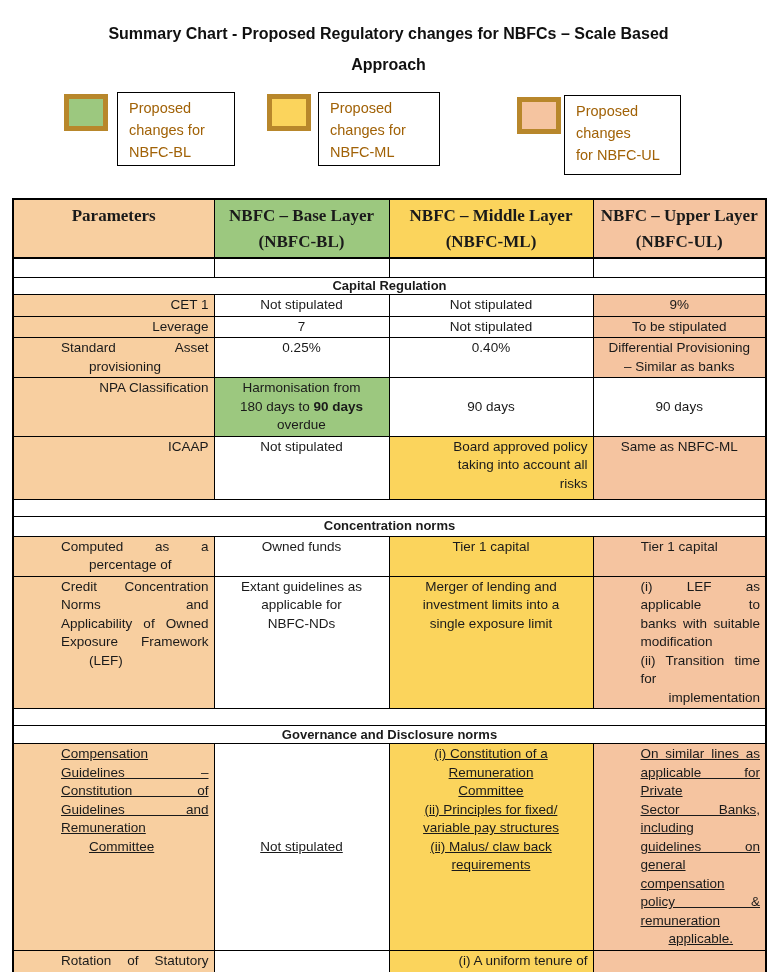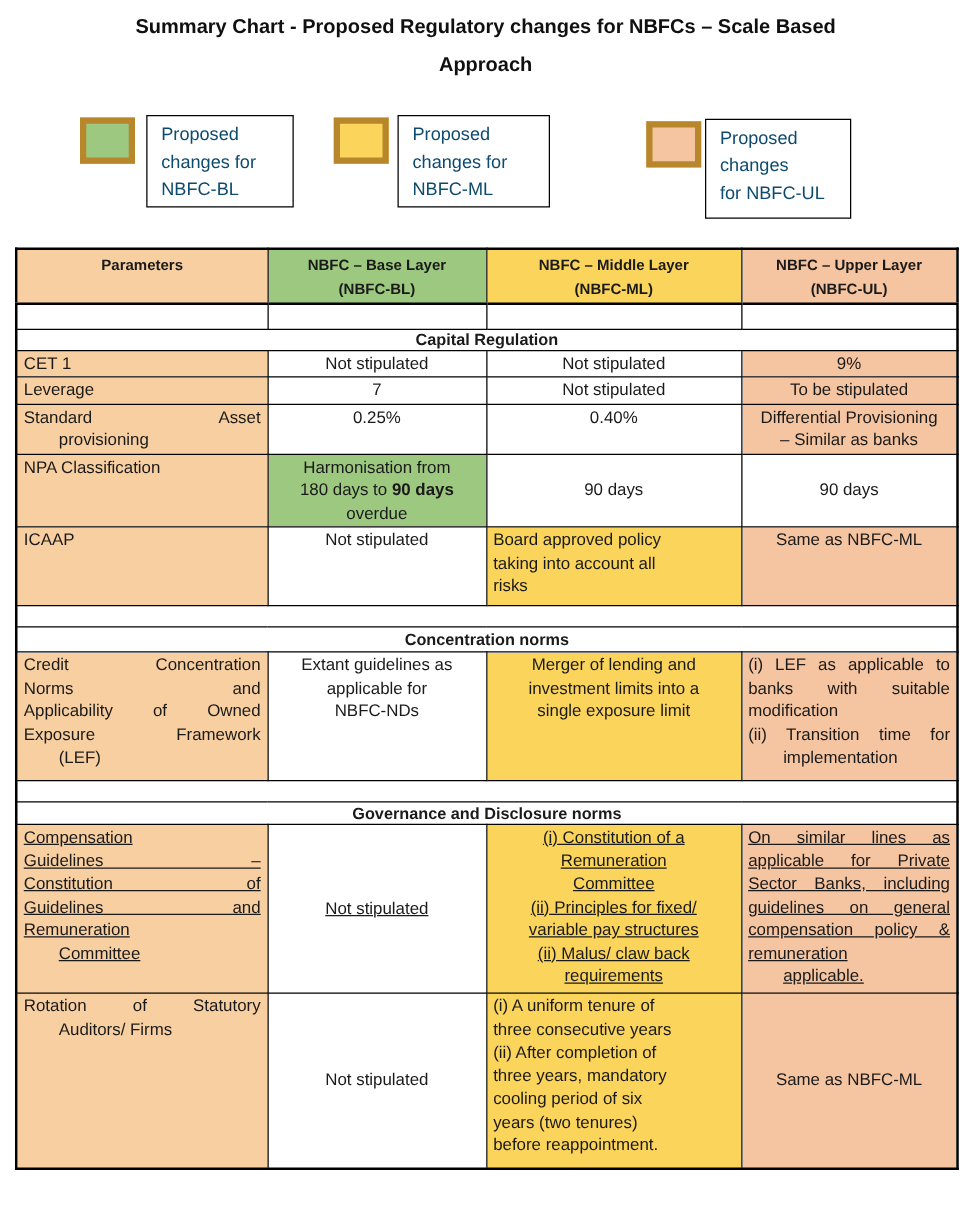--- a/index.html
+++ b/index.html
@@ -1,48 +1,48 @@
 <!DOCTYPE html>
 <html><head>
 <meta charset="utf-8">
 <style>
   html,body{margin:0;padding:0;}
   body{
     width:777px;height:972px;position:relative;background:#ffffff;
     font-family:"Liberation Sans", sans-serif;color:#1a1a1a;overflow:hidden;
     --tan:#F8CFA0;--green:#9CC87F;--yellow:#FBD45C;--peach:#F5C4A0;--swatchborder:#B8872B;
   }
-  .title{position:absolute;top:6px;left:0;width:777px;text-align:center;
+  .title{position:absolute;top:18px;left:0;width:777px;text-align:center;
     font-weight:bold;font-size:16px;color:#101010;}
   .title div{height:31px;line-height:31px;}
   
   .legend{position:absolute;top:0;left:0;width:777px;height:0;}
   .swatch{position:absolute;width:34px;height:27px;border:5px solid var(--swatchborder);}
   .legend-box{position:absolute;border:1px solid #000;background:#fff;
     font-size:14.5px;line-height:1.5;padding:5px 4px 4px 11px;white-space:pre-line;
-    color:#0c4a6e;overflow:hidden;}
+    color:#a16207;overflow:hidden;}
   
   table.tbl{position:absolute;left:12px;top:198px;width:753px;
     border-collapse:collapse;table-layout:fixed;font-size:13.5px;
     border:2px solid #000;}
   .tbl td{border:1px solid #000;padding:1px 5px;vertical-align:top;
     line-height:1.37;overflow:hidden;}
-  .tbl td.head-cell{font-weight:bold;font-size:12px;text-align:center;
-    line-height:1.55;padding-top:3px;border-bottom:2px solid #000;}
+  .tbl td.head-cell{font-weight:bold;font-size:17px;text-align:center;
+    line-height:1.55;padding-top:3px;border-bottom:2px solid #000;font-family:Liberation Serif, serif;}
   .tbl td.section-cell{font-weight:bold;font-size:13px;text-align:center;
     padding:0;line-height:1.25;vertical-align:middle;}
   .tbl td.blank-cell{background:#fff;}
   .bg-tan{background:var(--tan);}
   .bg-green{background:var(--green);}
   .bg-yellow{background:var(--yellow);}
   .bg-peach{background:var(--peach);}
-  .al-left{text-align:left;margin-left:24px;}
+  .al-left{text-align:right;margin-left:24px;}
   .al-center{text-align:center;}
   .al-justify{text-align:justify;}
-  .jl{text-align:justify;text-align-last:justify;}
+  .jl{text-align:justify;text-align-last:justify;margin-left:42px;}
   .jl:last-child{text-align-last:auto;padding-left:28px;}
 </style>
 </head>
 <body style="--tan: #F8CFA0; --green: #9CC87F; --yellow: #FBD45C; --peach: #F5C4A0; --swatchborder: #B8872B;">
 
 <div class="title">
   <div>Summary Chart - Proposed Regulatory changes for NBFCs – Scale Based</div>
   <div>Approach</div>
 </div>
 
@@ -116,20 +116,29 @@
         <td class="al-center">Not stipulated</td>
         <td class="bg-yellow al-left">Board approved policy<br>taking into account all<br>risks</td>
         <td class="bg-peach al-center">Same as NBFC-ML</td>
       </tr>
       <tr style="height: 17px;">
         <td colspan="4" class="blank-cell"></td>
       </tr>
       <tr style="height: 20px; margin-left: 12px;">
         <td colspan="4" class="section-cell">Concentration norms</td>
       </tr>
+      <tr style="height: 40px;">
+        <td class="bg-tan al-justify">
+          <div class="jl">Computed as a</div>
+          <div class="jl">percentage of</div>
+        </td>
+        <td class="al-center">Owned funds</td>
+        <td class="bg-yellow al-center">Tier 1 capital</td>
+        <td class="bg-peach al-center">Tier 1 capital</td>
+      </tr>
       <tr style="height: 103px;">
         <td class="bg-tan al-justify">
           <div class="jl">Credit Concentration</div>
           <div class="jl">Norms and</div>
           <div class="jl">Applicability of Owned</div>
           <div class="jl">Exposure Framework</div>
           <div class="jl">(LEF)</div>
         </td>
         <td class="al-center">Extant guidelines as<br>applicable for<br>NBFC-NDs</td>
         <td class="bg-yellow al-center">Merger of lending and<br>investment limits into a<br>single exposure limit</td>

